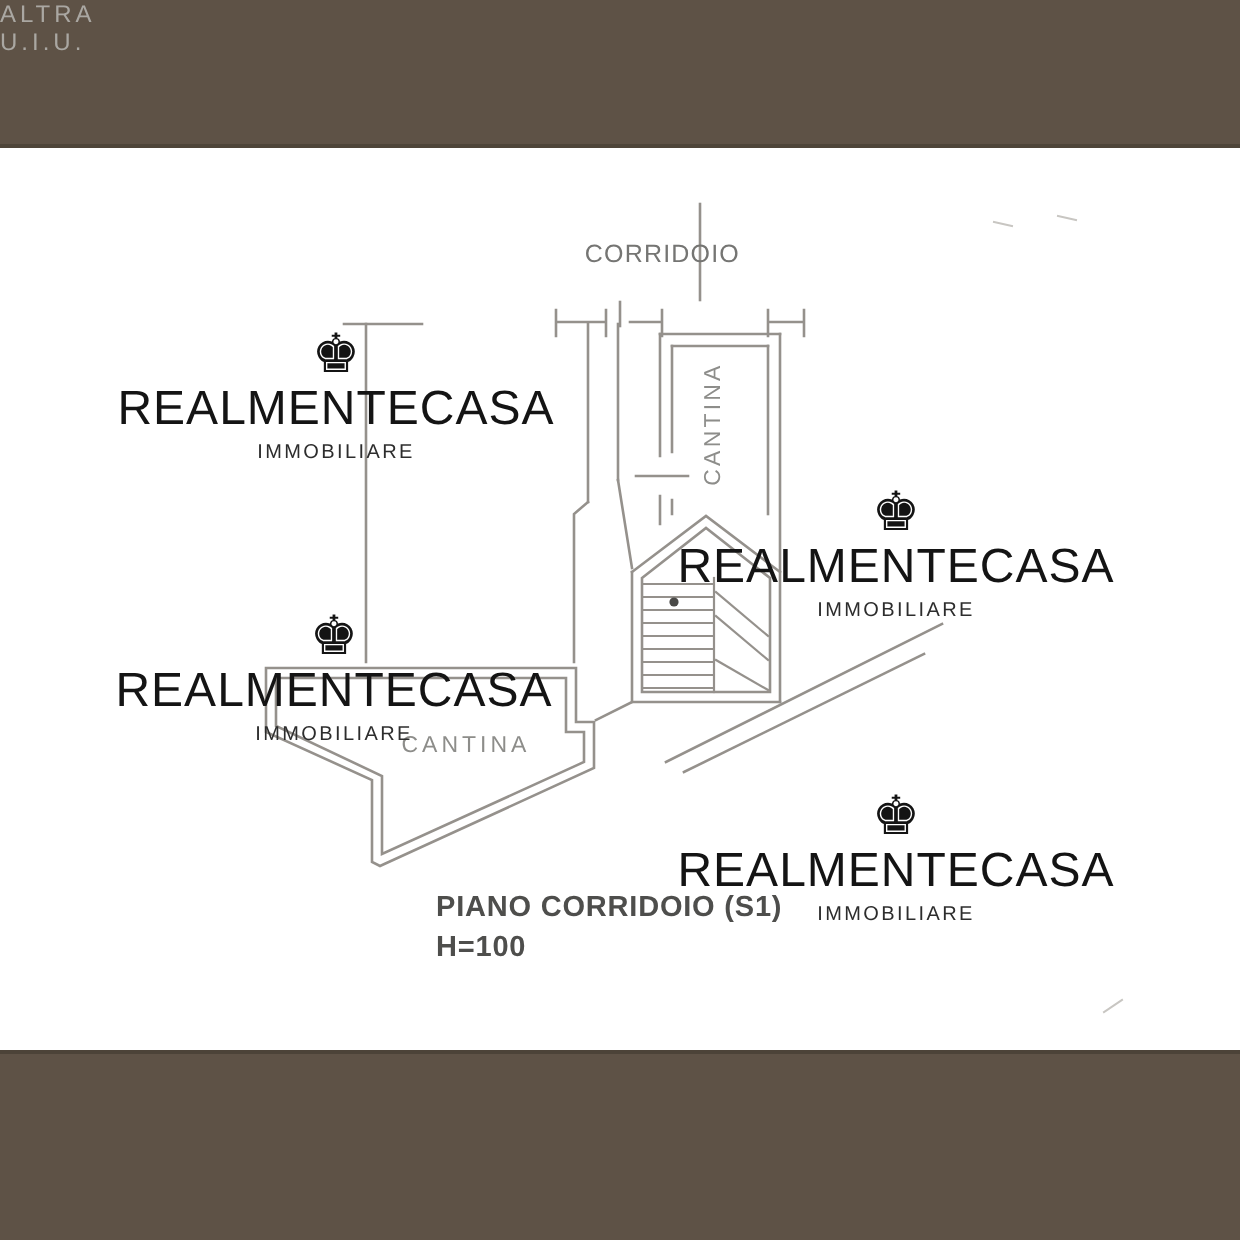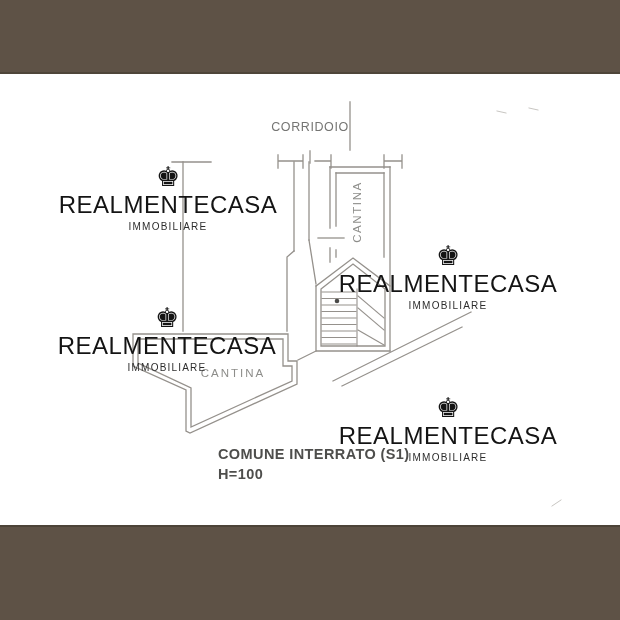--- a/index.html
+++ b/index.html
@@ -12,21 +12,21 @@
   .bar.top{top:0;height:72px;border-bottom:2px solid #4e4539;}
   .bar.bottom{top:525px;height:95px;border-top:2px solid #4c4338;}
 
   #plan-svg{position:absolute;left:0;top:0;z-index:1;}
 
   .plan-label{
     position:absolute;color:#8d8d8a;letter-spacing:2px;font-size:11.5px;
     text-align:center;white-space:nowrap;z-index:2;
   }
   .corridor-label{
-    position:absolute;left:250px;top:119px;width:120px;text-align:center;
+    position:absolute;left:250px;top:119px;width:120px;text-align:right;
     font-size:12.5px;line-height:17px;color:#757573;letter-spacing:0.6px;z-index:2;
   }
   .cantina-right{
     left:317px;top:206px;width:80px;transform:rotate(-90deg);letter-spacing:1.6px;
   }
   .cantina-left{left:192px;top:367px;width:82px;}
   .adjacent-unit{
     left:196px;top:202px;width:80px;font-size:12px;color:#bdbdba;opacity:.8;
     letter-spacing:2px;z-index:2;
   }
@@ -139,22 +139,23 @@
   </svg>
 
   <div class="corridor-label">
     <div>CORRIDOIO</div>
   </div>
 
   <div class="plan-label cantina-right">CANTINA</div>
 
   <div class="plan-label cantina-left">CANTINA</div>
 
+  <div class="adjacent-unit">ALTRA U.I.U.</div>
 
-  <div class="floor-caption floor-title">COMUNE INTERRATO (S1)</div>
+  <div class="floor-caption floor-title">PIANO CORRIDOIO (S1)</div>
 
   <div class="floor-caption floor-height">H=100</div>
 
   <div class="wm wm1">
     <span class="crown">♚</span>
     <span class="wm-title">REALMENTECASA</span>
     <span class="wm-sub">IMMOBILIARE</span>
   </div>
 
   <div class="wm wm2">

